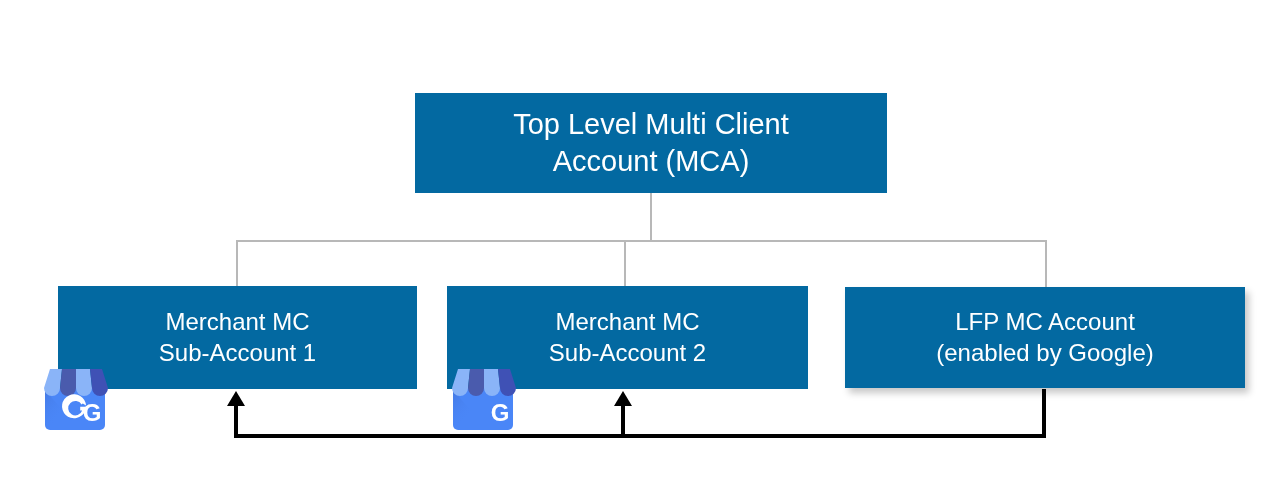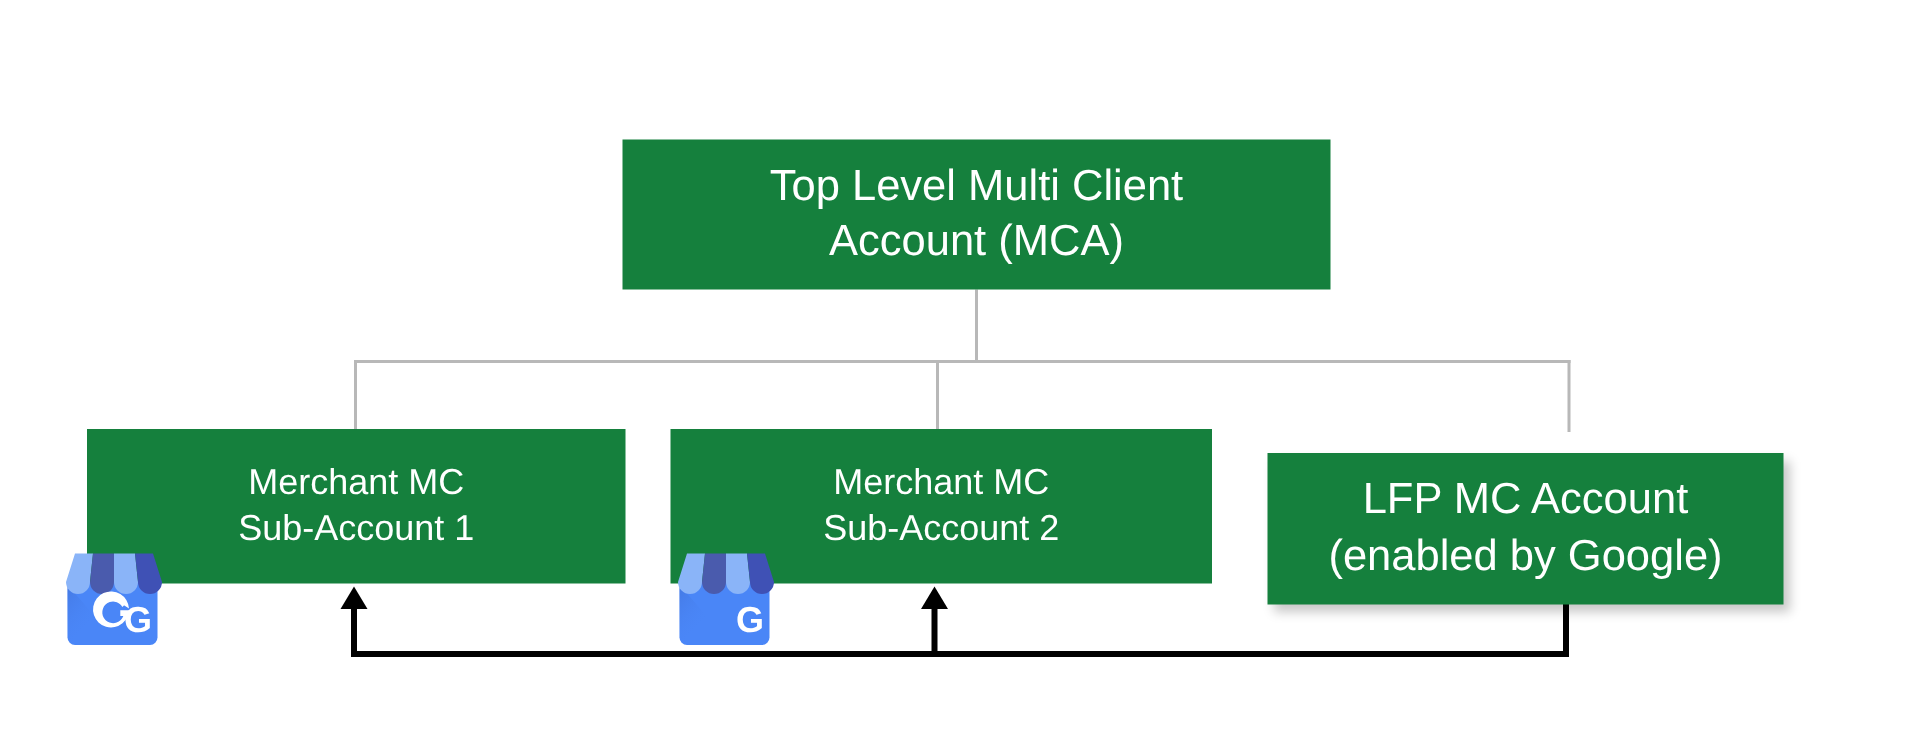--- a/index.html
+++ b/index.html
@@ -34,21 +34,21 @@
     width: 0;
     height: 0;
     border-left: 9px solid transparent;
     border-right: 9px solid transparent;
     border-bottom: 15px solid #000000;
   }
 
   
   .node {
     position: absolute;
-    background: #15803d;
+    background: #0369a1;
     display: flex;
     align-items: center;
     justify-content: center;
     text-align: center;
     color: #ffffff;
     line-height: 1.28;
     box-sizing: border-box;
     padding: 2px 10px;
     white-space: pre-line;
   }
@@ -68,24 +68,24 @@
   }
   .node.sub2 {
     left: 447px;
     top: 286px;
     width: 361px;
     height: 103px;
     font-size: 24px;
   }
   .node.lfp {
     left: 845px;
-    top: 302px;
-    width: 344px;
+    top: 287px;
+    width: 400px;
     height: 101px;
-    font-size: 29px;
+    font-size: 24px;
     box-shadow: 4px 5px 7px rgba(0,0,0,0.22);
   }
 
   
   .gbp-icon {
     position: absolute;
     width: 74px;
     height: 70px;
   }
 </style>

